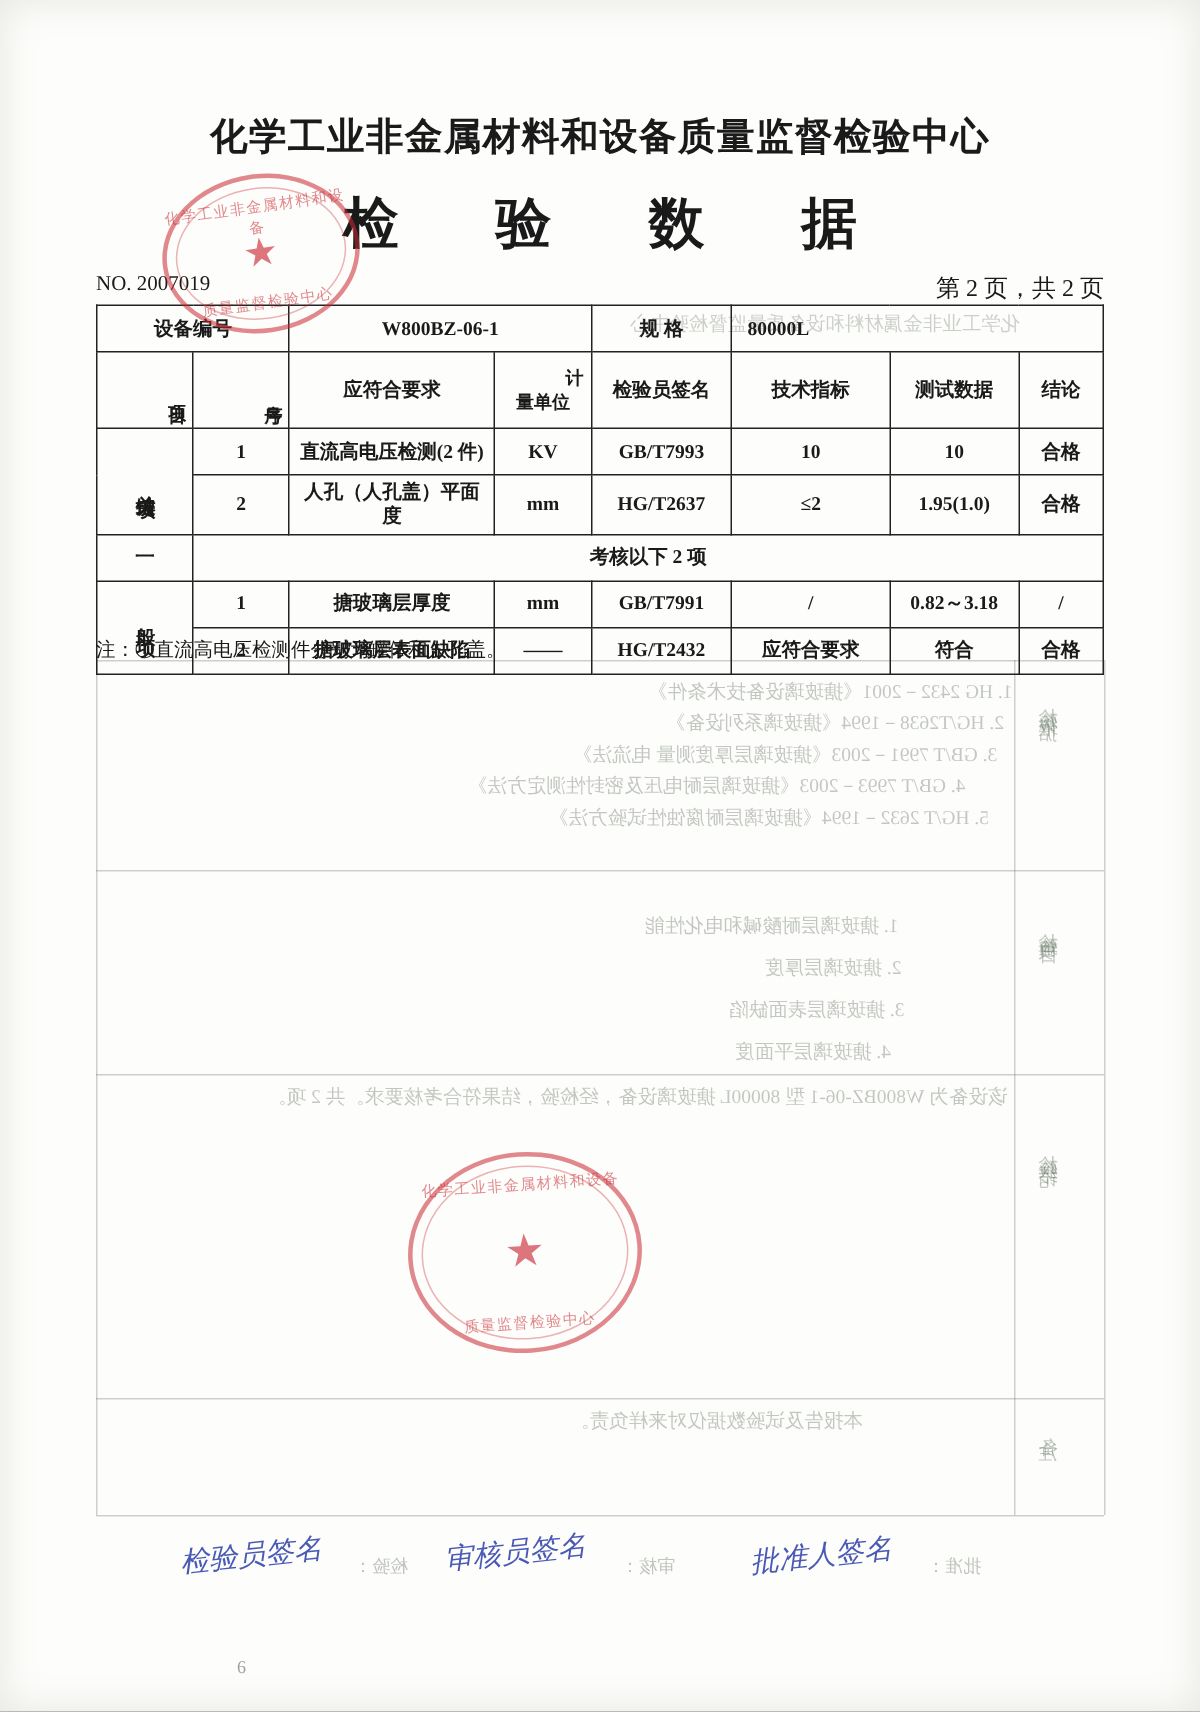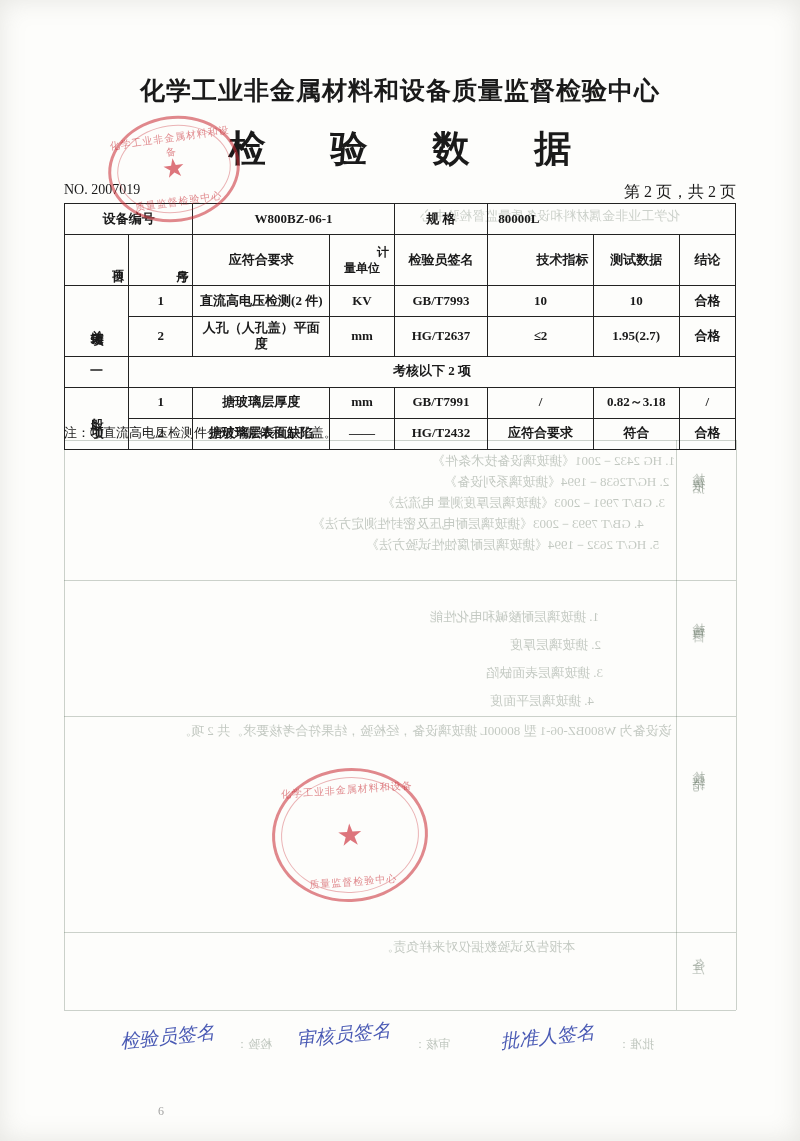--- a/index.html
+++ b/index.html
@@ -244,21 +244,21 @@
           <span class="vtxt small">项目</span>
         </td>
         <td style="width:44px;">
           <span class="vtxt small">序号</span>
         </td>
         <td style="width:172px;">应符合要求</td>
         <td style="width:56px;">
           <span class="small">计量单位</span>
         </td>
         <td style="width:96px;">检验员签名</td>
-        <td style="width:132px;text-align:right;">技术指标</td>
+        <td style="width:132px;">技术指标</td>
         <td style="width:90px;">测试数据</td>
         <td style="width:62px;">结论</td>
       </tr>
 
       <tr>
         <td rowspan="2">
           <span class="vtxt">关键项</span>
         </td>
         <td>1</td>
         <td class="name-cell">直流高电压检测(2 件)</td>
@@ -268,21 +268,21 @@
         <td>10</td>
         <td>合格</td>
       </tr>
 
       <tr>
         <td>2</td>
         <td class="name-cell">人孔（人孔盖）平面度</td>
         <td>mm</td>
         <td>HG/T2637</td>
         <td>≤2</td>
-        <td>1.95(2.7)</td>
+        <td>1.95(1.0)</td>
         <td>合格</td>
       </tr>
 
       <tr>
         <td>
           <span style="display:inline-block; font-size:13px;">一</span>
         </td>
         <td colspan="7">考核以下 2 项</td>
       </tr>
 

